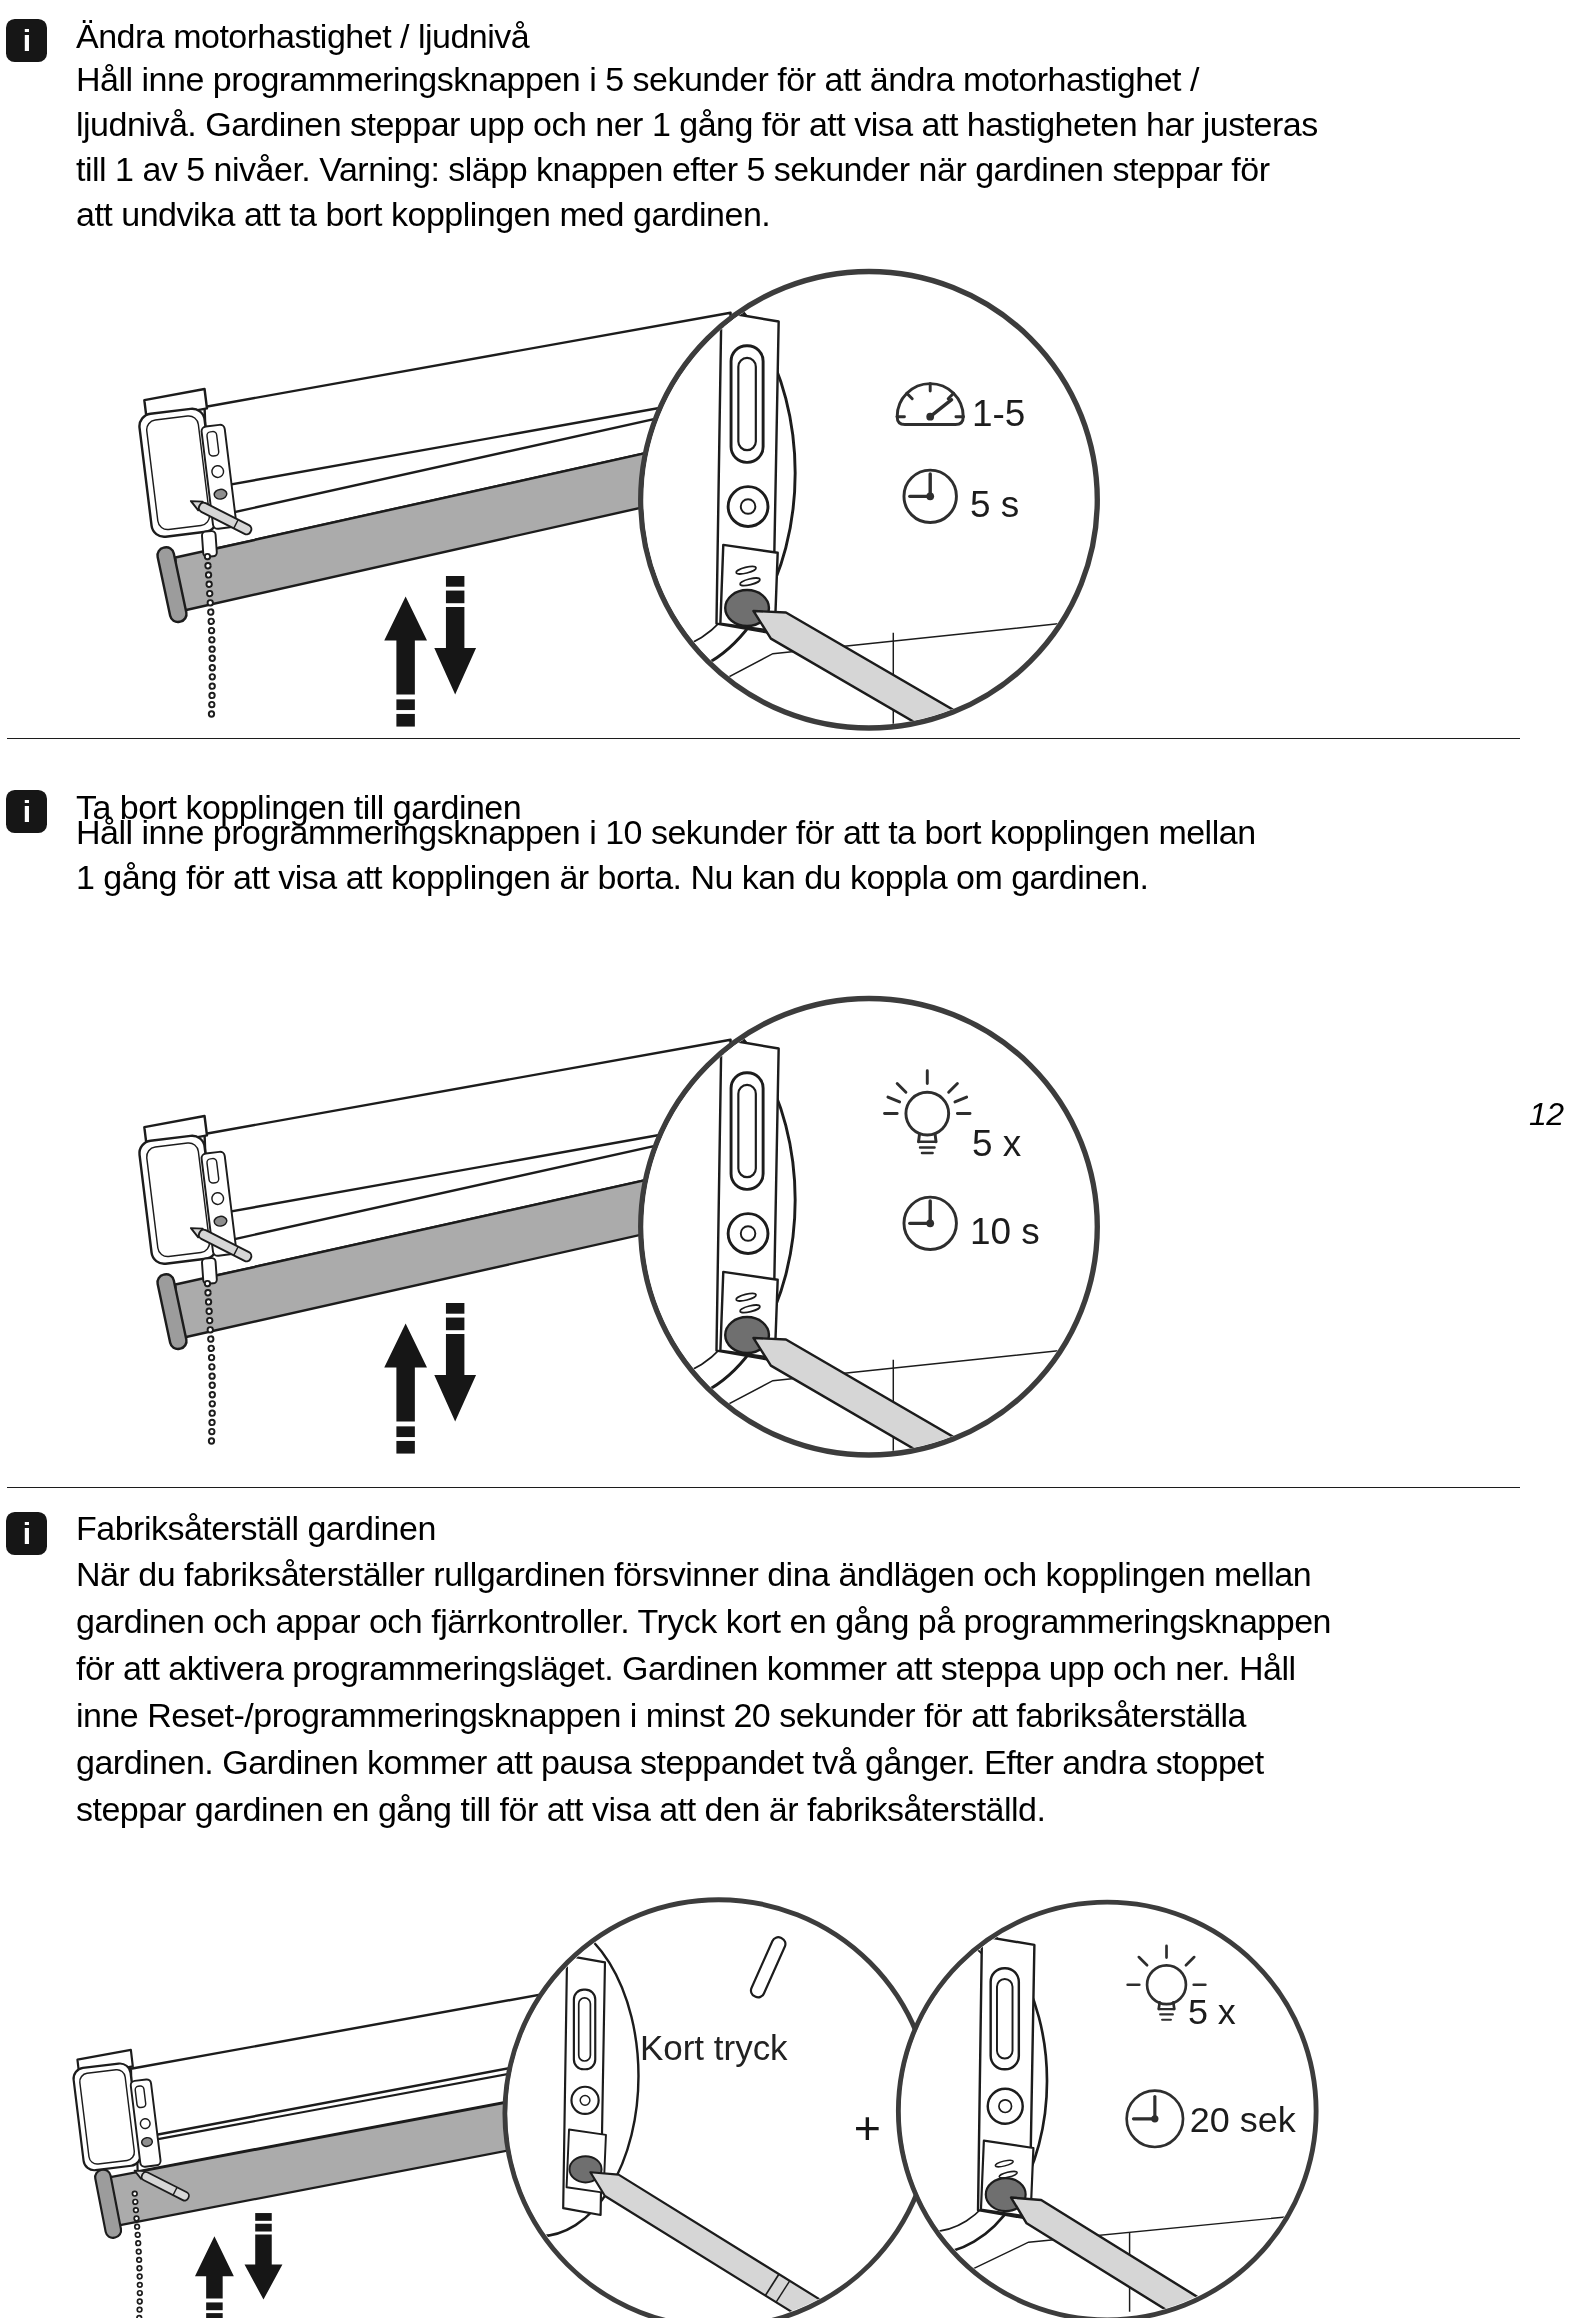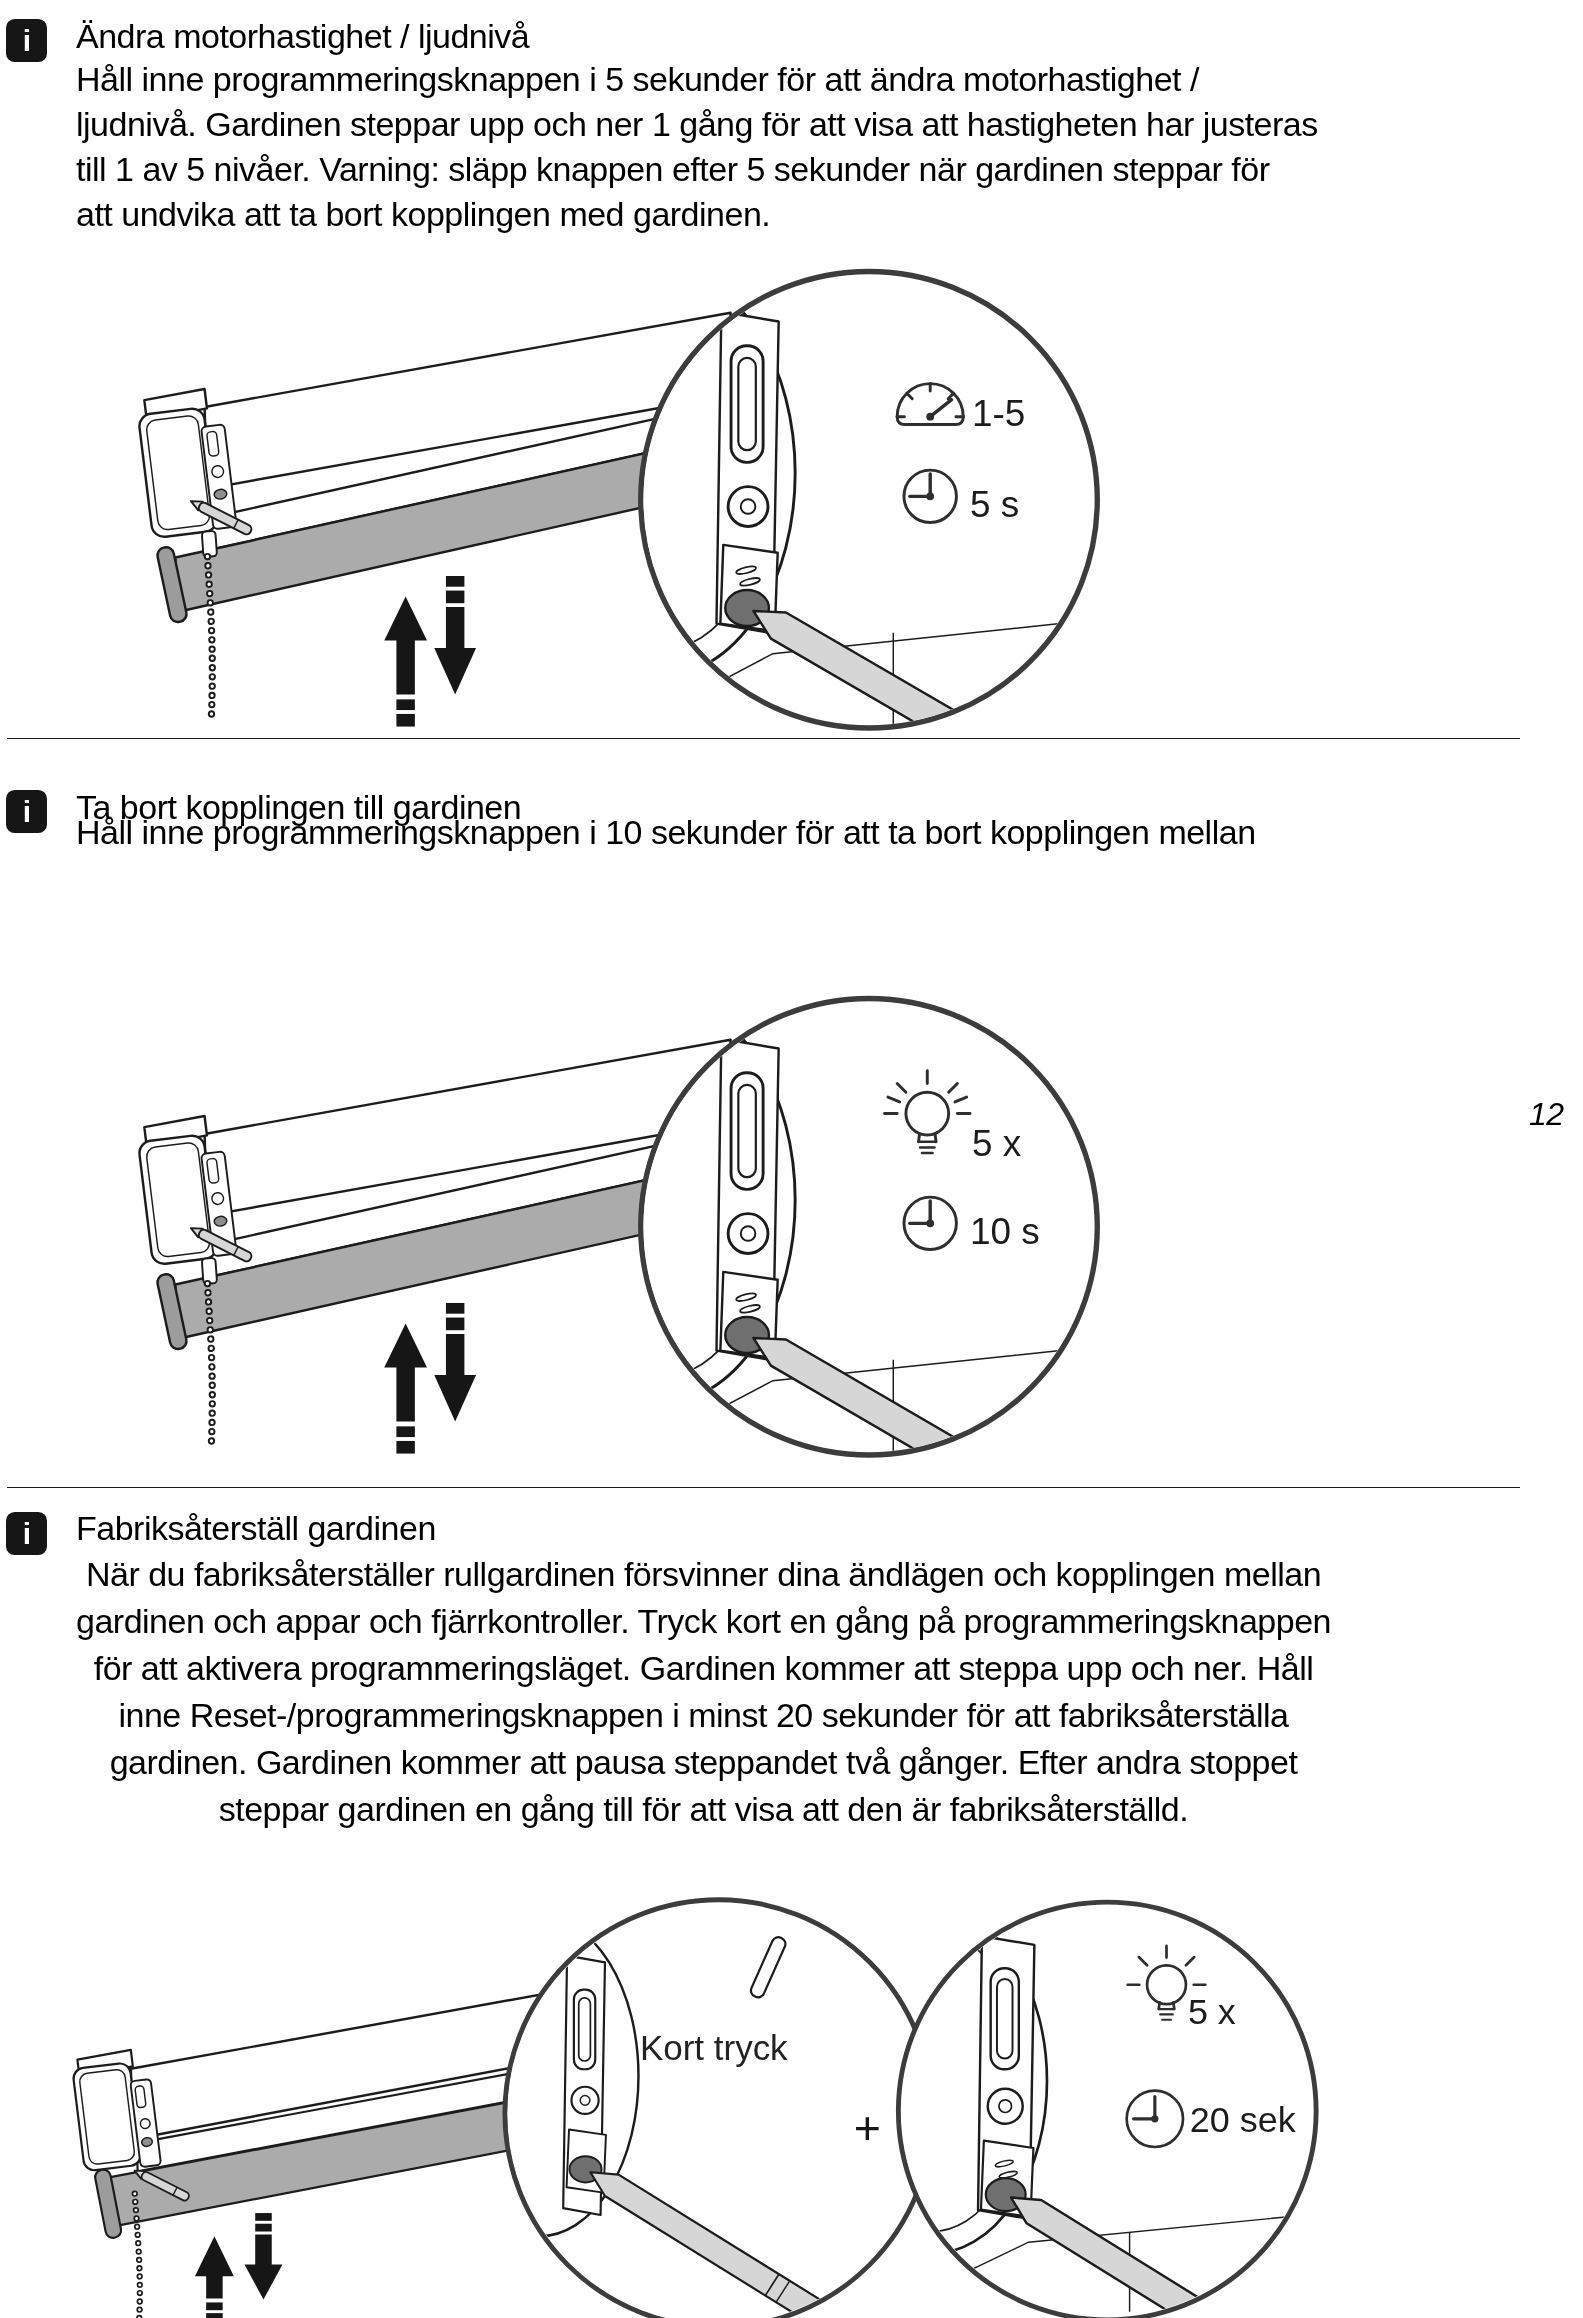--- a/index.html
+++ b/index.html
@@ -3,21 +3,21 @@
 <meta charset="utf-8">
 <style>
   html,body{margin:0;padding:0;background:#888;}
   #page{position:relative;width:1584px;height:2319px;background:#ffffff;overflow:hidden;
         font-family:"Liberation Sans",sans-serif;color:#000;}
   .info-badge{position:absolute;left:6.3px;width:41px;height:43px;background:#161616;border-radius:8.7px;
         color:#fff;display:flex;align-items:center;justify-content:center;font-weight:700;font-size:30px;}
   .sec-head{position:absolute;left:76px;font-size:34px;font-weight:400;letter-spacing:-0.5px;white-space:nowrap;line-height:45px;}
   .body-block{position:absolute;left:76px;font-size:34px;letter-spacing:-0.5px;}
   .body-block .line{height:45px;line-height:45px;white-space:nowrap;}
-  .body-block.wide .line{height:47px;line-height:47px;text-align:center;}
+  .body-block.wide .line{height:47px;line-height:47px;}
   .divider{position:absolute;left:7.3px;width:1513px;height:0;border-top:1.9px solid #1c1c1c;}
   .pagenum{position:absolute;left:1529px;top:1096px;font-size:32px;letter-spacing:-0.5px;font-style:italic;}
   svg{position:absolute;display:block;}
   .svg-label{font-family:"Liberation Sans",sans-serif;}
 </style>
 </head>
 <body>
 
 <div id="page">
 
@@ -112,20 +112,21 @@
   </svg>
 
   <div class="divider" style="top:738px"></div>
 
   <div class="info-badge" style="top:790px">
     <span>i</span>
   </div>
   <div class="sec-head" style="top:785px">Ta bort kopplingen till gardinen</div>
   <div class="body-block" style="top:810px">
     <div class="line">Håll inne programmeringsknappen i 10 sekunder för att ta bort kopplingen mellan</div>
+    <div class="line">1 gång för att visa att kopplingen är borta. Nu kan du koppla om gardinen.</div>
   </div>
 
   <svg style="left:121px;top:992px" width="1020" height="486" viewBox="0 0 2100 1000">
     <defs>
         <clipPath id="clipA2">
           <circle cx="1540" cy="483" r="464"></circle>
         </clipPath>
       </defs>
 
     <g>

